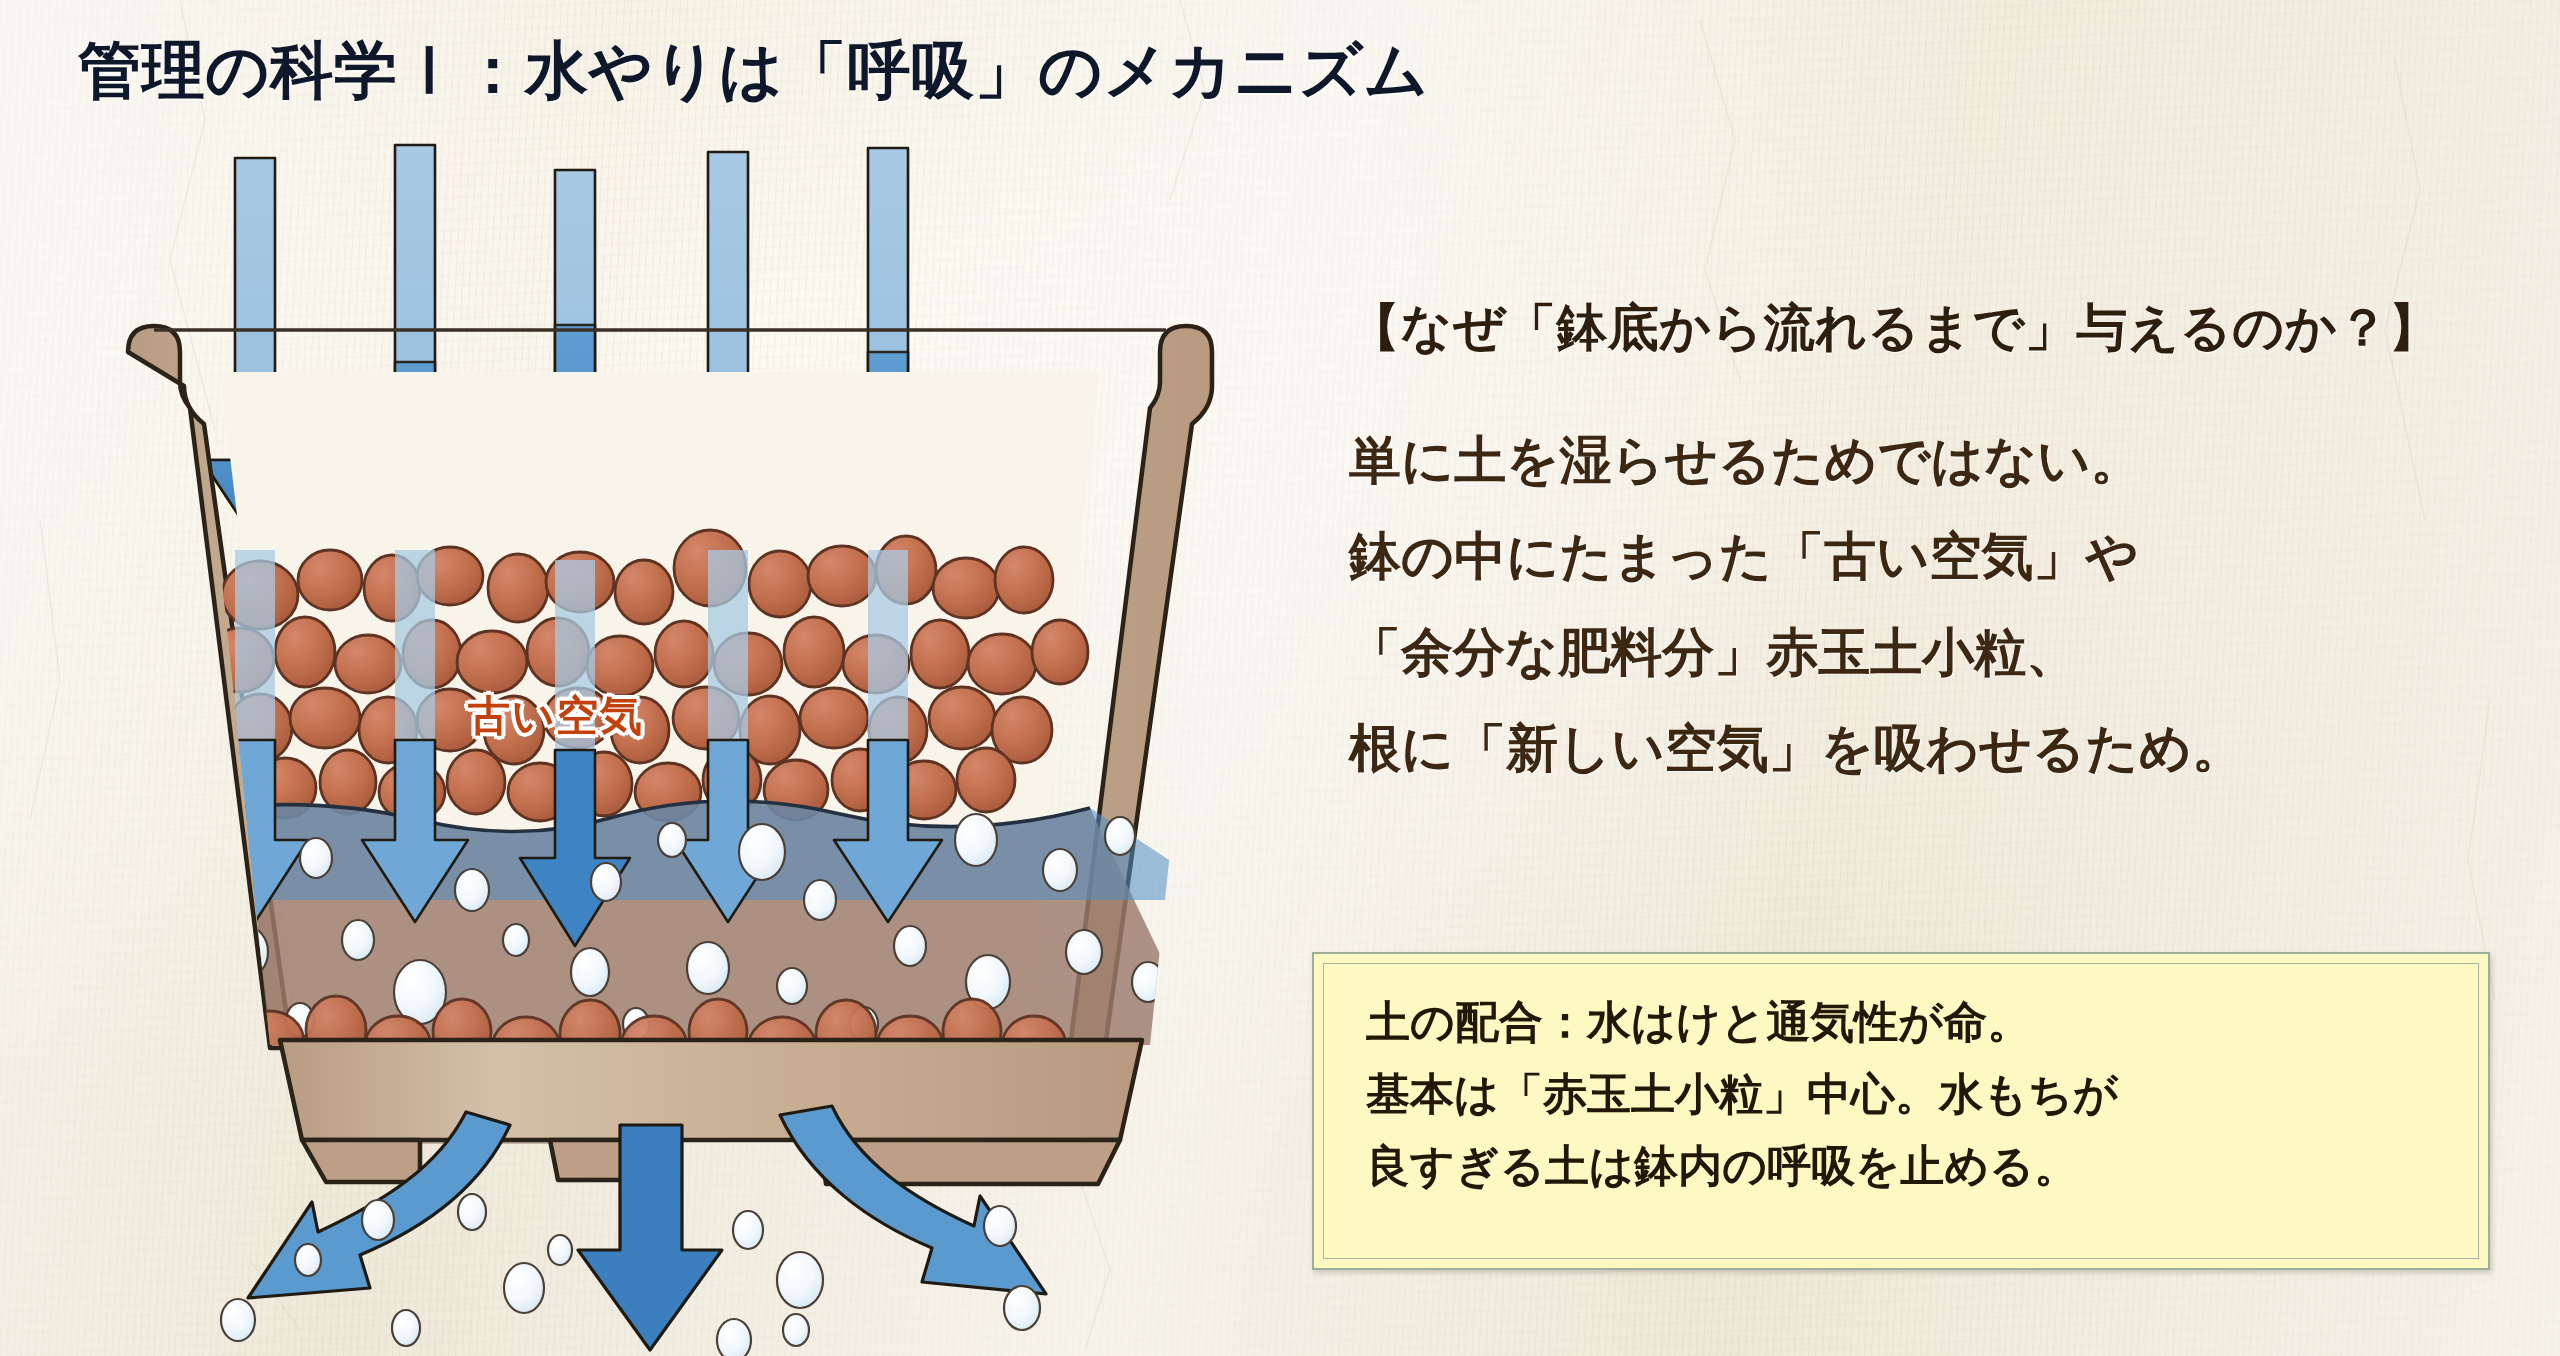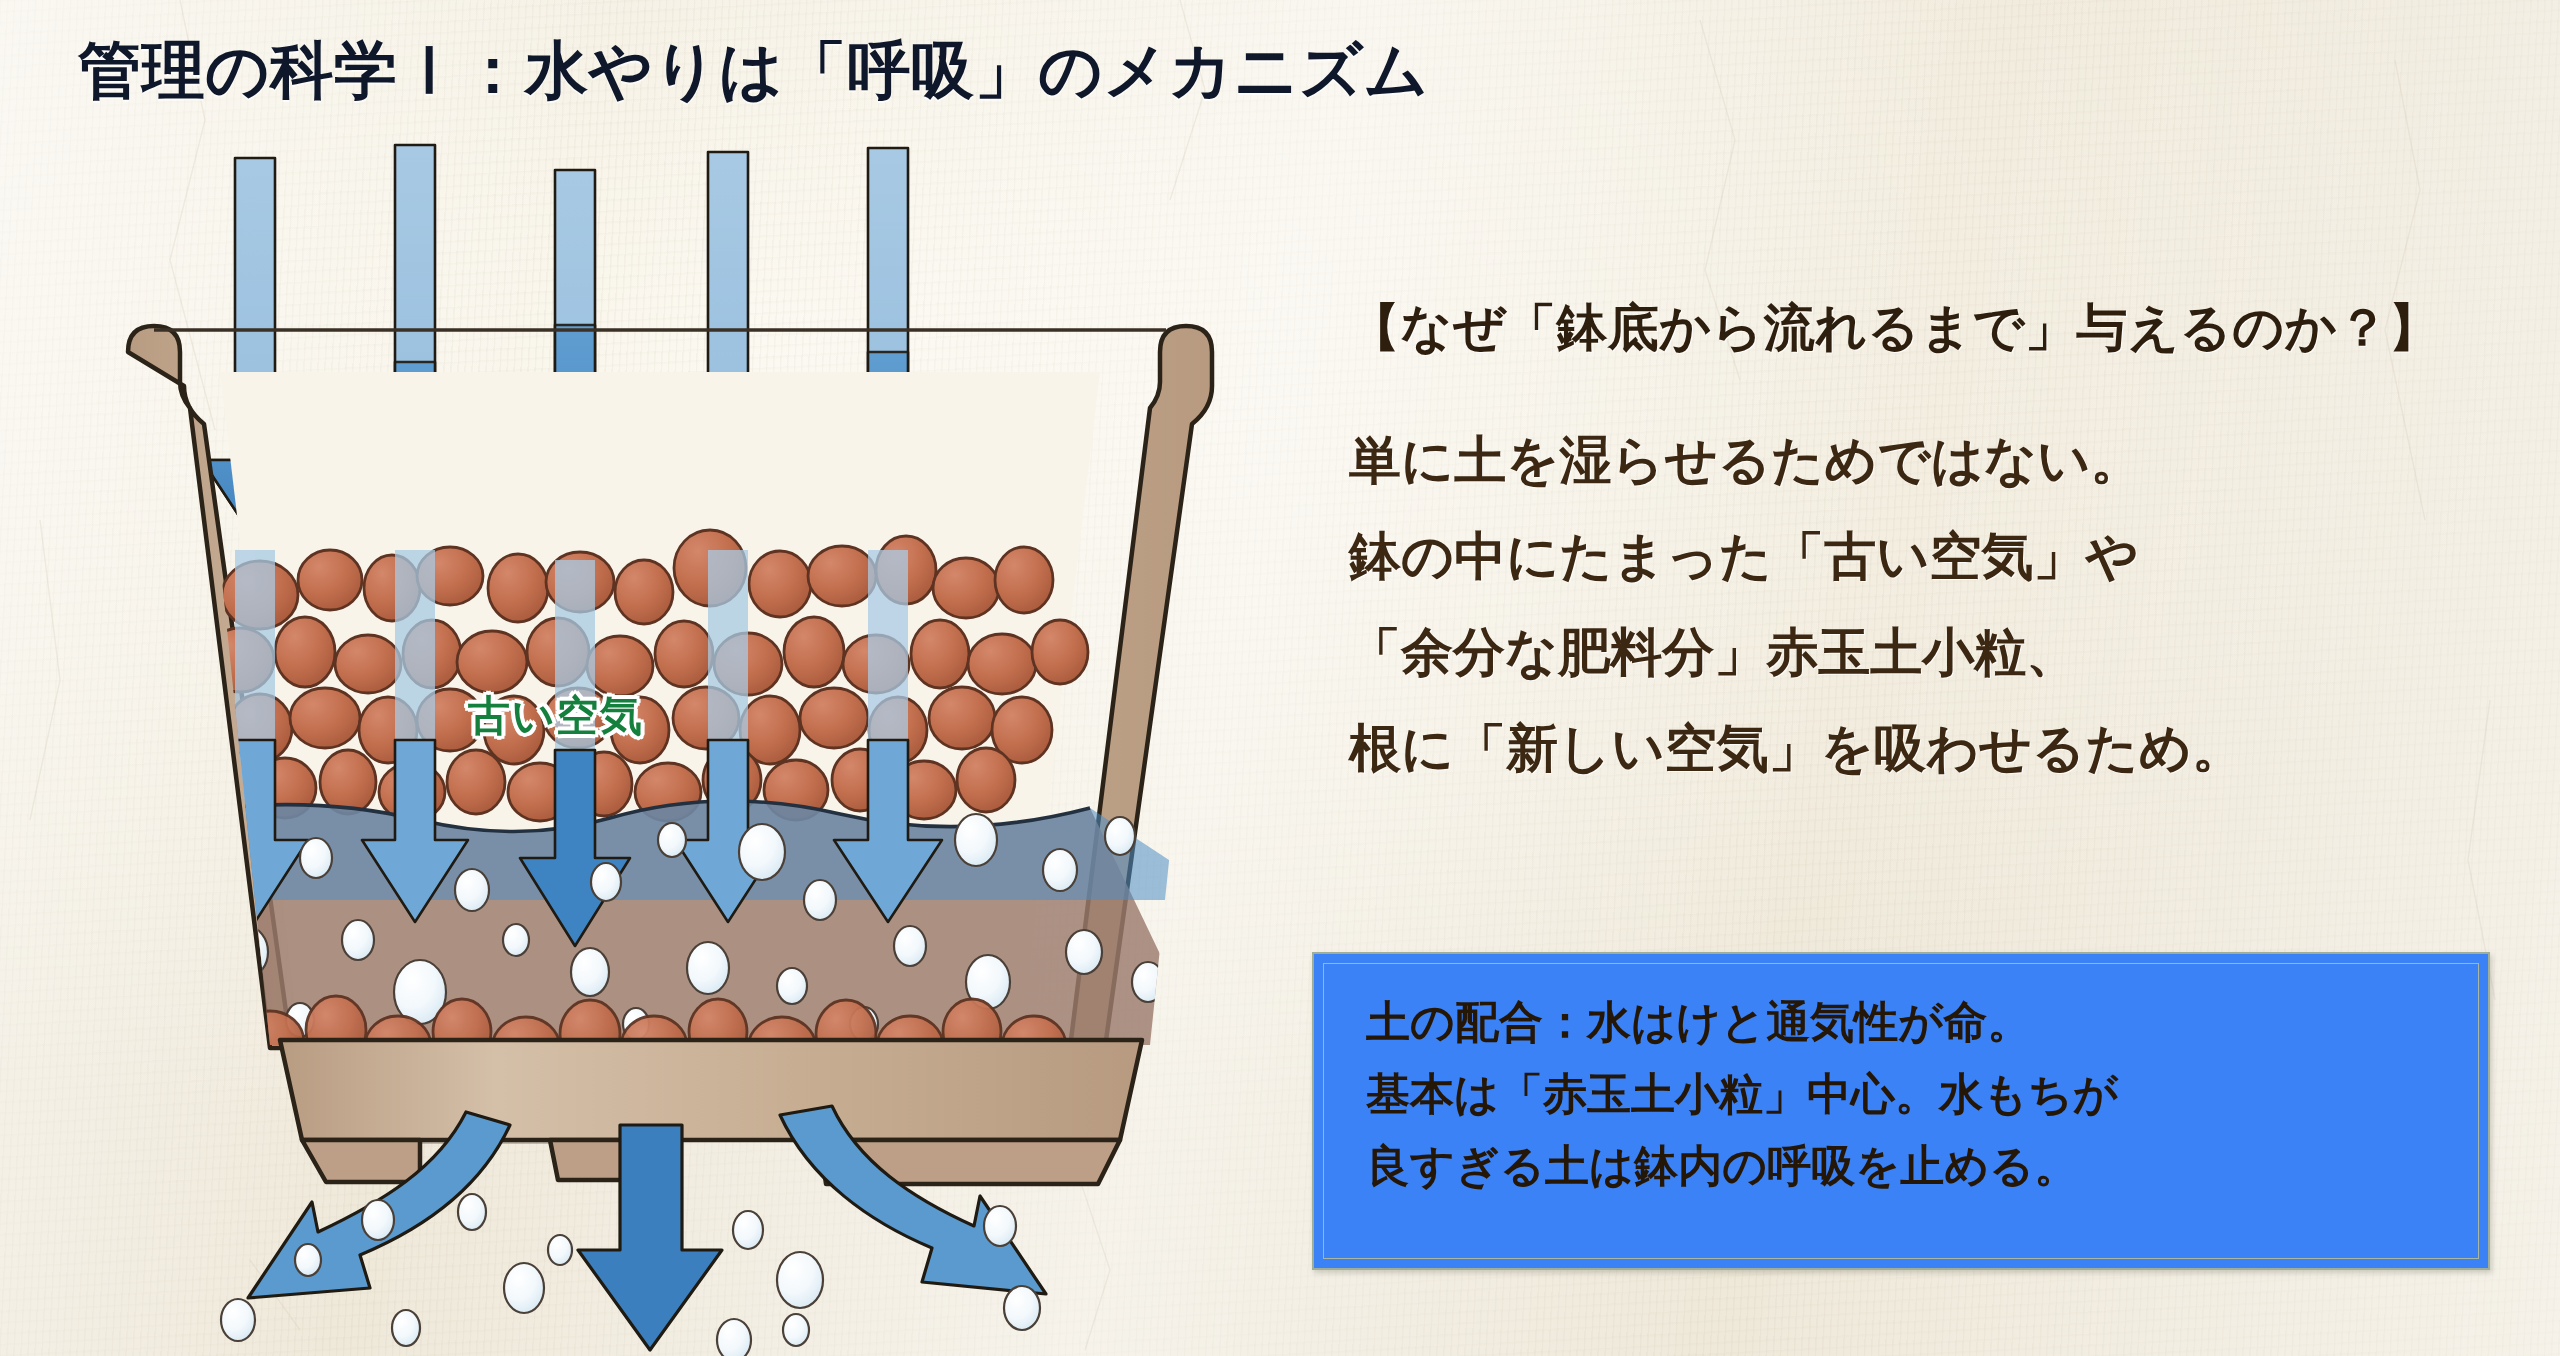--- a/index.html
+++ b/index.html
@@ -46,21 +46,21 @@
   .bline{
     font-size:52px;line-height:1.0;color:#3b2712;font-weight:700;
     font-family:"Liberation Sans", sans-serif;
     margin-bottom:44px;white-space:nowrap;
     text-shadow:1px 1px 0 rgba(255,255,255,.8);
   }
 
   
   #notebox{
     position:absolute;left:1312px;top:952px;width:1178px;height:318px;
-    background:#3b82f6;
+    background:#fef9c3;
     border:2px solid #9fae98;
     box-shadow:2px 3px 5px rgba(90,90,80,.25);
     box-sizing:border-box;
   }
   #notebox-inner{
     position:absolute;inset:9px;
     border:1px solid #a9b6a1;
     box-sizing:border-box;
     padding:36px 0 0 42px;
   }
@@ -68,21 +68,21 @@
     font-size:44px;line-height:1.0;color:#241708;font-weight:700;
     font-family:"Liberation Sans", sans-serif;
     margin-bottom:28px;white-space:nowrap;
   }
 
   
   #diagram{position:absolute;left:120px;top:140px;width:1180px;height:1216px;}
   #diagram svg{display:block;width:100%;height:100%;overflow:visible;}
   #oldair-label{
     position:absolute;left:348px;top:548px;
-    font-size:42px;font-weight:700;color:#15803d;
+    font-size:42px;font-weight:700;color:#c2410c;
     font-family:"Liberation Sans", sans-serif;
     letter-spacing:.04em;
     text-shadow:
       -3px -3px 0 #fff, 3px -3px 0 #fff, -3px 3px 0 #fff, 3px 3px 0 #fff,
       -4px 0 0 #fff, 4px 0 0 #fff, 0 -4px 0 #fff, 0 4px 0 #fff,
       -3px 0 2px #fff, 3px 0 2px #fff;
     white-space:nowrap;
   }
 </style>
 </head>

